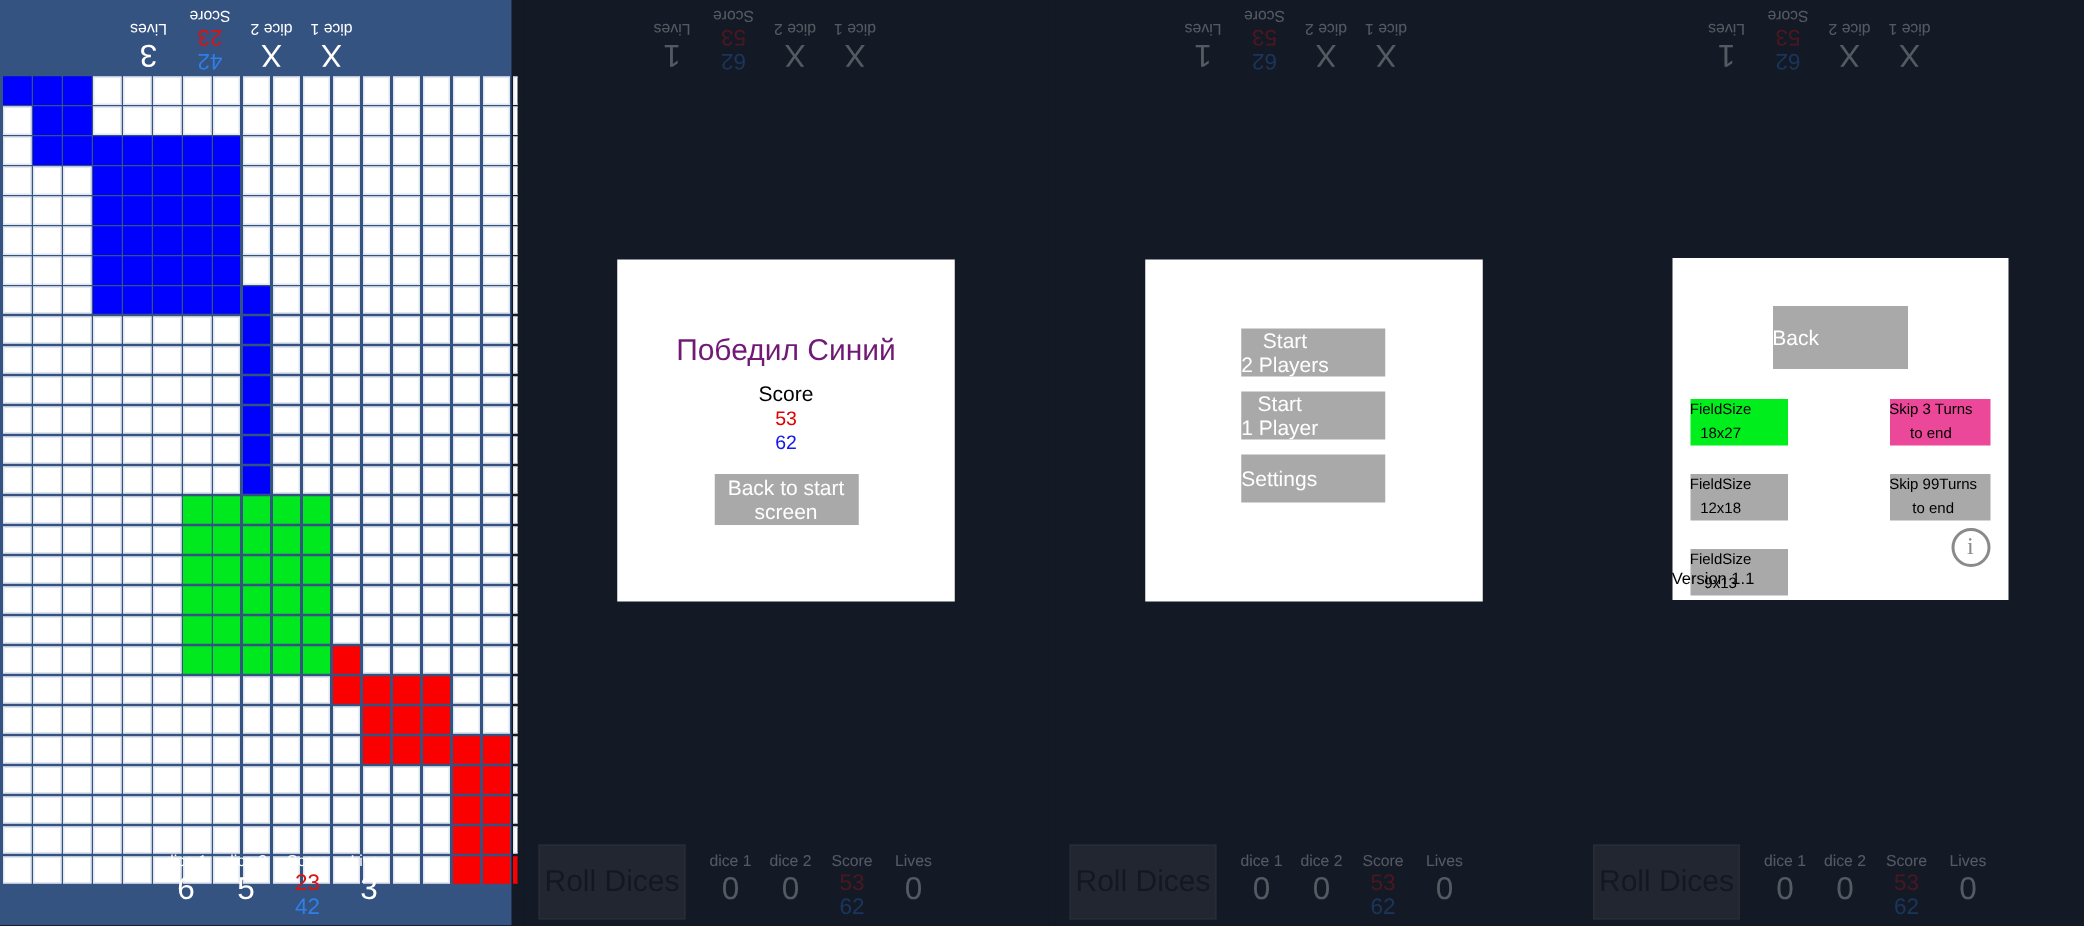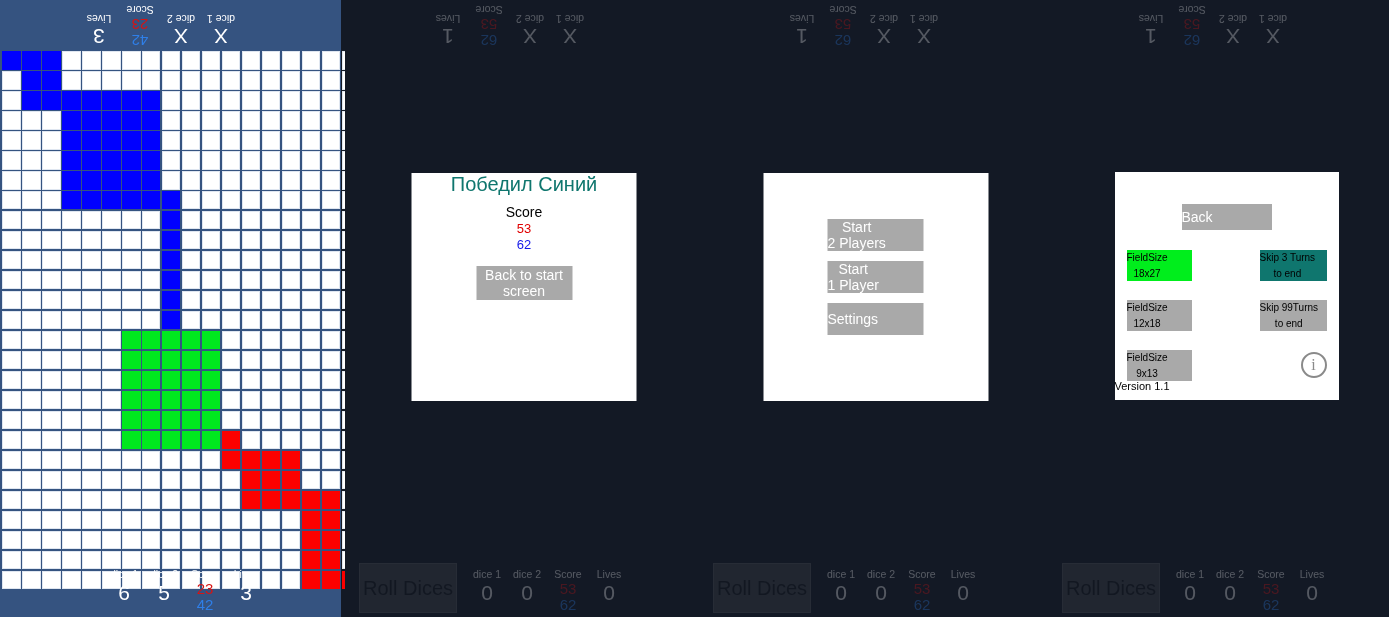--- a/index.html
+++ b/index.html
@@ -133,22 +133,23 @@
     top: 173px;
     width: 225px;
     height: 228px;
     display: flex;
     flex-direction: column;
     align-items: center;
   }
   .card.settings { width: 224px; height: 228px; top: 172px; }
 
   .winner {
+    margin-top: 50px;
     font-size: 20px;
-    color: #0f766e;
+    color: #701a75;
     font-weight: normal;
   }
   .scorelabel { margin-top: 8px; font-size: 14px; color: #000; }
   .scoreA { font-size: 13px; color: #e00000; margin-top: 1px; }
   .scoreB { font-size: 13px; color: #1418e8; margin-top: 1px; }
 
   .btn {
     background: #a9a9a9;
     color: #ffffff;
     font-size: 14px;
@@ -157,34 +158,34 @@
     display: flex;
     align-items: center;
     cursor: pointer;
     user-select: none;
   }
   .btn-backstart { width: 96px; height: 34px; margin-top: 14px; }
 
   .menu-btns { margin-top: 46px; display: flex; flex-direction: column; gap: 10px; }
   .btn-menu { width: 96px; height: 32px; }
 
-  .btn-back { width: 90px; height: 26px; margin-top: 32px; }
+  .btn-back { width: 90px; height: 42px; margin-top: 32px; }
 
   .settings-grid {
     margin-top: 20px;
     width: 100%;
     display: flex;
     justify-content: space-between;
     padding: 0 12px;
   }
   .setcol { display: flex; flex-direction: column; gap: 19px; }
   .btn-set { width: 65px; height: 31px; font-size: 10px; color: #000; background: #a9a9a9; }
   .btn-set.sel { background: #00ee1c; }
   .btn-skip { width: 67px; height: 31px; font-size: 10px; color: #000; background: #a9a9a9; }
-  .btn-skip.sel { background: #0f766e; }
+  .btn-skip.sel { background: #ec4899; }
 
   .version {
     position: absolute;
     bottom: 8px;
     left: 0; right: 0;
     text-align: left;
     font-size: 11px;
     color: #000;
   }
   .infoicon {

